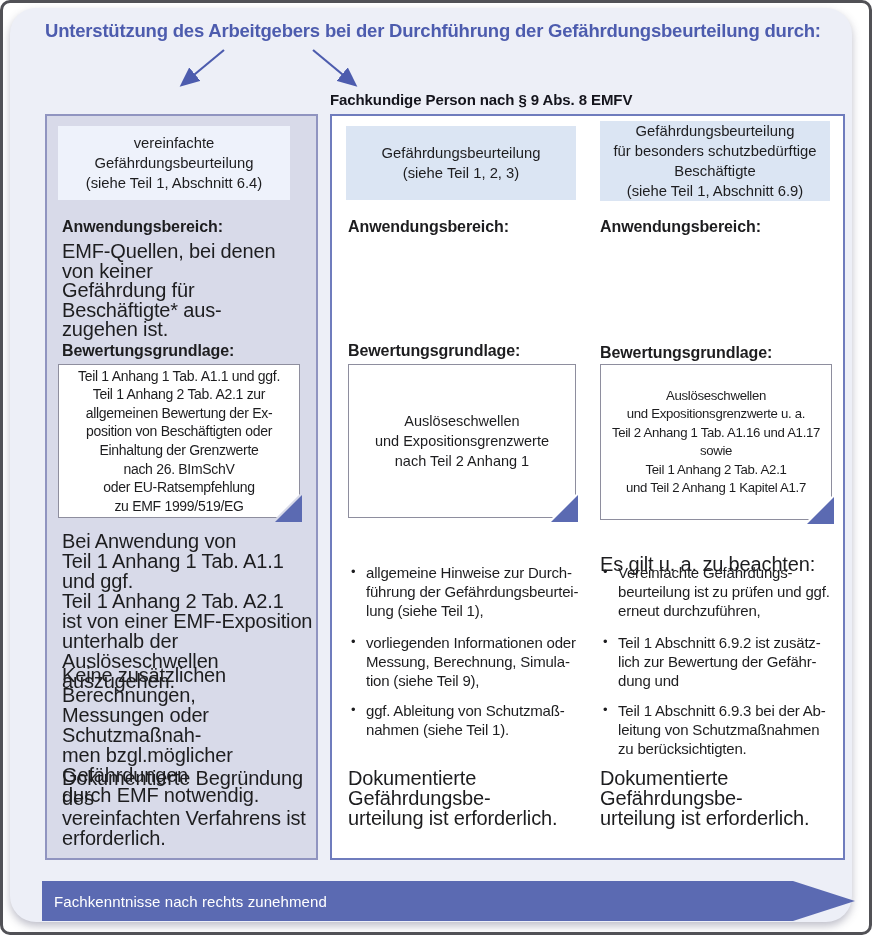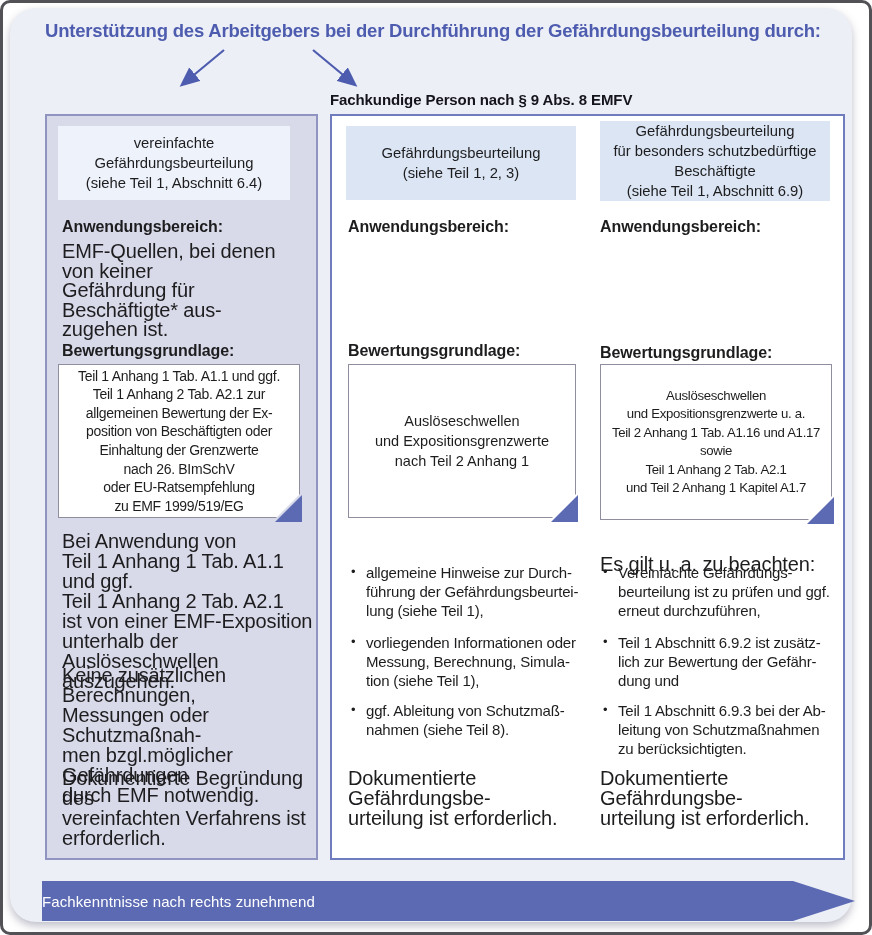--- a/index.html
+++ b/index.html
@@ -41,21 +41,21 @@
   .note-l .note-text{font-size:14px;line-height:18.6px;letter-spacing:-0.3px;}
   .note-m .note-text{font-size:14.5px;line-height:20px;}
   .note-r .note-text{font-size:13.2px;line-height:18.5px;letter-spacing:-0.3px;}
   .bullet{position:absolute;width:242px;}
   .bullet .dot{position:absolute;left:3px;top:1px;font-size:13px;}
   .bullet .btxt{display:block;margin-left:18px;font-size:15px;line-height:19px;
     white-space:pre-line;letter-spacing:-0.2px;}
   .banner{position:absolute;left:32px;top:873px;width:813px;height:40px;background:var(--banner);
     clip-path:polygon(0 0,calc(100% - 62px) 0,100% 50%,calc(100% - 62px) 100%,0 100%);
     display:flex;align-items:center;}
-  .banner span{color:#fff;font-size:15px;padding-left:0;letter-spacing:0.1px;}
+  .banner span{color:#fff;font-size:15px;padding-left:12px;letter-spacing:0.1px;}
 </style>
 </head>
 <body>
 
 <div class="page">
   <div class="panel">
 
     <div class="title">Unterstützung des Arbeitgebers bei der Durchführung der Gefährdungsbeurteilung durch:</div>
 
     <svg class="arrows" viewBox="0 0 210 50">
@@ -126,26 +126,26 @@
       <div class="bullet" style="left:16px;top:447px;">
         <span class="dot">•</span>
         <span class="btxt">allgemeine Hinweise zur Durch-
 führung der Gefährdungsbeurtei-
 lung (siehe Teil 1),</span>
       </div>
       <div class="bullet" style="left:16px;top:517px;">
         <span class="dot">•</span>
         <span class="btxt">vorliegenden Informationen oder
 Messung, Berechnung, Simula-
-tion (siehe Teil 1),</span>
+tion (siehe Teil 9),</span>
       </div>
       <div class="bullet" style="left:16px;top:585px;">
         <span class="dot">•</span>
         <span class="btxt">ggf. Ableitung von Schutzmaß-
-nahmen (siehe Teil 8).</span>
+nahmen (siehe Teil 1).</span>
       </div>
       <div class="txt tight" style="left:16px;top:652px;width:246px;">Dokumentierte Gefährdungsbe-
 urteilung ist erforderlich.</div>
 
       <div class="chip blue" style="left:268px;top:5px;width:230px;height:80px;">Gefährdungsbeurteilung
 für besonders schutzbedürftige
 Beschäftigte
 (siehe Teil 1, Abschnitt 6.9)</div>
       <div class="lbl" style="left:268px;top:102px;">Anwendungsbereich:</div>
       <div class="lbl" style="left:268px;top:228px;">Bewertungsgrundlage:</div>

